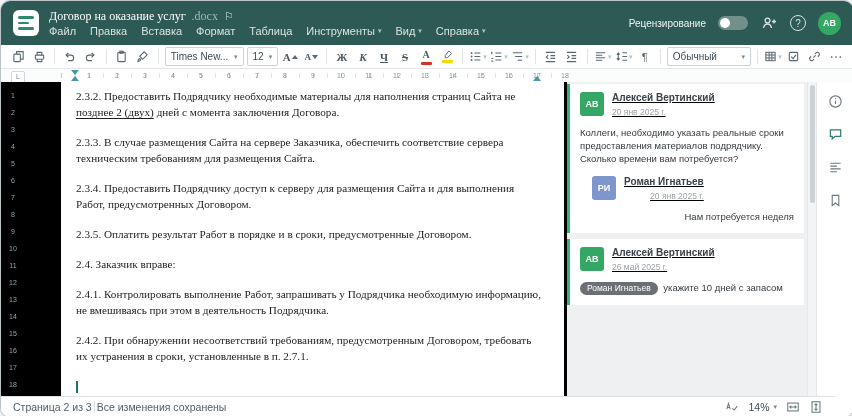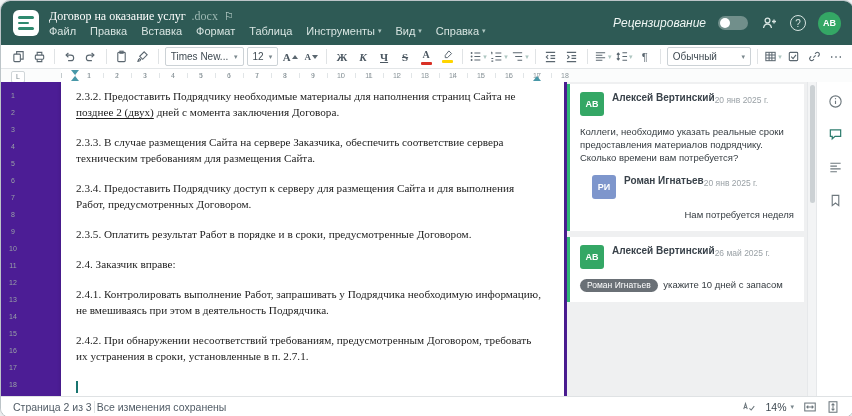--- a/index.html
+++ b/index.html
@@ -14,21 +14,21 @@
   .logo i{display:block;height:2.5px;border-radius:2px;background:#2f8a6f;}
   .logo i:nth-child(2){width:70%;}
   .title-block{display:flex;flex-direction:column;gap:2px;}
   .doc-title-row{display:flex;align-items:center;gap:6px;font-size:12px;color:#fff;line-height:13px;font-family:Liberation Serif, serif;}
   .doc-ext{color:#9db8b3;}
   .flag{color:#cfe0dc;font-size:11px;line-height:11px;}
   .menubar{display:flex;gap:14px;font-size:11px;color:#d7e4e1;line-height:12px;}
   .menu-item{display:flex;align-items:center;gap:3px;cursor:pointer;white-space:nowrap;}
   .chev{font-size:7px;color:#aec6c1;line-height:8px;}
   .header-right{margin-left:auto;display:flex;align-items:center;gap:12px;}
-  .review-label{font-size:12px;color:#eef5f3;font-style:italic;}
+  .review-label{font-size:10px;color:#eef5f3;}
   .switch{width:30px;height:14px;border-radius:8px;background:rgba(255,255,255,.32);position:relative;cursor:pointer;}
   .knob{position:absolute;left:2px;top:2px;width:10px;height:10px;border-radius:50%;background:#fff;}
   .hicon{width:18px;height:18px;display:flex;align-items:center;justify-content:center;color:#d7e4e1;cursor:pointer;}
   .help-circle{width:16px;height:16px;border:1.3px solid #d7e4e1;border-radius:50%;display:flex;align-items:center;
                justify-content:center;font-size:10px;color:#d7e4e1;box-sizing:border-box;}
   .avatar{width:23px;height:23px;border-radius:50%;background:#34a765;color:#fff;font-size:9px;font-weight:bold;
           display:flex;align-items:center;justify-content:center;cursor:pointer;}
 
   
   .toolbar{position:absolute;top:44px;left:0;right:0;height:24px;background:#fff;border-bottom:1px solid #e3e6e8;
@@ -60,21 +60,21 @@
   .rh-nums{position:absolute;left:60px;top:0;height:13px;display:flex;padding-left:14px;}
   .rh-num{width:28px;text-align:center;font-size:7px;color:#8b959a;line-height:13px;}
   .tab-selector{position:absolute;left:10px;top:1.5px;width:12px;height:10px;border:1px solid #d0d6d9;border-radius:2px;
      font-size:7px;color:#7a878d;display:flex;align-items:center;justify-content:center;cursor:pointer;background:#fff;}
   .marker{position:absolute;width:0;height:0;border-left:4px solid transparent;border-right:4px solid transparent;cursor:pointer;}
   .m-first{left:70px;top:1px;border-top:5px solid #4898a8;}
   .m-hang{left:70px;bottom:1px;border-bottom:5px solid #4898a8;}
   .m-right{left:532px;bottom:1px;border-bottom:5px solid #4898a8;}
 
   
-  .main{position:absolute;top:81px;left:0;right:0;bottom:21px;background:#4c1d95;overflow:hidden;}
+  .main{position:absolute;top:81px;left:0;right:0;bottom:21px;background:#000000;overflow:hidden;}
   .rv-nums{position:absolute;left:0;top:0;width:24px;padding-top:5px;display:flex;flex-direction:column;}
   .rv-num{height:17px;font-size:7px;color:#99a1a6;text-align:center;line-height:17px;}
   .page{position:absolute;left:60px;top:0;bottom:0;width:503px;background:#fff;box-shadow:0 0 4px rgba(0,0,0,.15);cursor:text;}
   .doc{position:absolute;left:15px;top:6px;width:466px;font-family:"Liberation Serif",serif;
        font-size:11.2px;line-height:16px;color:#1d1d1d;}
   .doc p{margin:0 0 14px 0;}
   .gap-before{margin-top:17px;}
   .comment-anchor{text-decoration:underline;text-underline-offset:2px;cursor:pointer;}
   .caret-line{height:14px;}
   .caret{display:inline-block;width:1.5px;height:12px;background:#18746f;vertical-align:middle;}
@@ -83,37 +83,37 @@
 
   
   .comments{position:absolute;left:566px;top:0;bottom:0;width:240px;background:#eff0f1;box-sizing:border-box;
             padding:2px 3px 0 0;}
   .card{background:#fff;border-left:3px solid #2fb577;margin-bottom:6px;padding:8px 10px 10px 10px;cursor:pointer;}
   .chead{display:flex;gap:8px;align-items:flex-start;}
   .cavatar{width:24px;height:24px;border-radius:3px;color:#fff;font-size:9px;font-weight:bold;
            display:flex;align-items:center;justify-content:center;flex:none;}
   .av-green{background:#34a765;}
   .av-blue{background:#7e96cc;}
-  .cmeta{display:flex;flex-direction:row;}
+  .cmeta{display:flex;flex-direction:column;text-decoration:underline;}
   .cname{font-size:10px;font-weight:bold;color:#39424a;line-height:12px;}
   .cdate{font-size:8.5px;color:#9aa1a6;margin-top:3px;}
   .cbody{font-size:9.5px;color:#343b40;line-height:13px;margin-top:9px;}
   .reply{margin-top:11px;padding-left:12px;text-align:right;}
   .mention{display:inline-block;background:#6a7076;color:#fff;border-radius:8px;padding:1px 7px;
            font-size:8.5px;line-height:11px;margin-right:3px;}
 
   
   .vscroll{position:absolute;left:806px;top:0;bottom:0;width:9px;background:#f3f4f5;border-left:1px solid #e6e8ea;cursor:pointer;}
   .vthumb{position:absolute;left:1.5px;width:5px;top:3px;height:118px;background:#ccd1d4;border-radius:3px;cursor:grab;}
   .rail{position:absolute;left:815px;top:0;bottom:0;width:37px;background:#fff;border-left:1px solid #e6e8ea;
         display:flex;flex-direction:column;align-items:center;padding-top:10px;gap:15px;box-sizing:border-box;}
   .rail .ricon{width:18px;height:18px;display:flex;align-items:center;justify-content:center;cursor:pointer;}
 
   
-  .status{position:absolute;left:0;right:1px;bottom:0;height:21px;background:#fff;border-top:1px solid #dfe2e4;
+  .status{position:absolute;left:0;right:18px;bottom:0;height:21px;background:#fff;border-top:1px solid #dfe2e4;
           display:flex;align-items:center;padding:0 12px;gap:2px;font-size:10.5px;color:#515c66;box-sizing:border-box;}
   .sdivider{width:1px;height:12px;background:#dfe2e4;}
   .sright{margin-left:auto;display:flex;align-items:center;gap:9px;}
   .zoom-box{display:flex;align-items:center;gap:4px;cursor:pointer;color:#3f4a52;}
   .zoom-box .chev{color:#7a878d;font-size:7px;}
   .sicon{display:flex;align-items:center;justify-content:center;cursor:pointer;}
 </style>
 </head>
 <body>
 

